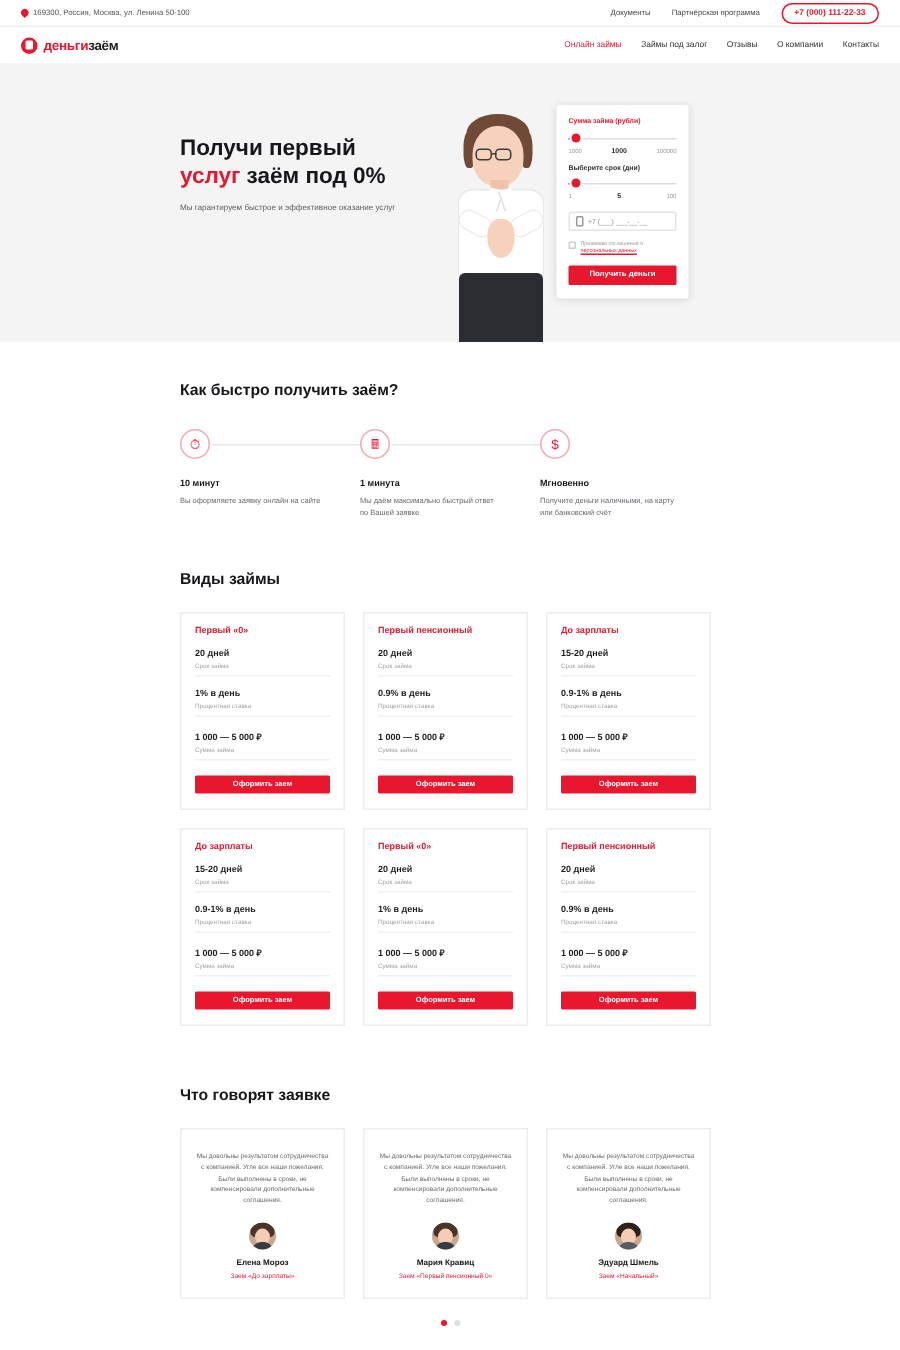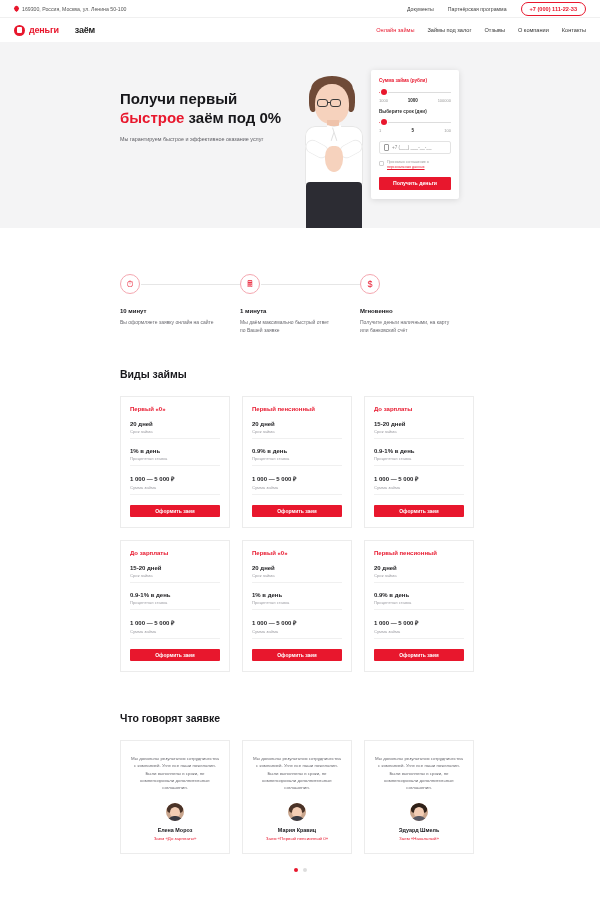--- a/index.html
+++ b/index.html
@@ -63,21 +63,21 @@
     background: #e8172d;
     position: relative;
   }
   .logo-mark::after{
     content:""; position:absolute; left:3px; top:2.2px;
     width:5px; height:6.5px; border-radius:1px;
     background:#fff;
   }
   .logo-text { font-size: 9px; font-weight: bold; letter-spacing:-0.2px;}
   .logo-text .b { color:#e8172d; }
-  .logo-text .d { color:#1d1d1d;padding-left:16px; }
+  .logo-text .d { color:#1d1d1d; }
   .nav .spacer { flex: 1; }
   .nav-links { display: flex; gap: 13px; font-size: 5.6px; }
   .nav-links .item { color:#333; white-space: nowrap; }
   .nav-links .item.active { color:#e8172d; }
 
   
   .hero {
     position: relative;
     height: 186px;
     background: #f4f4f5;
@@ -230,21 +230,21 @@
       <span class="item">Контакты</span>
     </div>
   </div>
 
   <div class="hero">
     <div class="hero-inner">
 
       <div class="hero-copy">
         <div class="hero-title">
           <span>Получи первый</span><br>
-          <span class="accent">быстрое</span><span> заём под 0%</span>
+          <span class="accent">услуг</span><span> заём под 0%</span>
         </div>
         <div class="hero-sub">Мы гарантируем быстрое и эффективное оказание услуг</div>
       </div>
 
       <div class="woman">
         <div class="w-hair"></div>
         <div class="w-hair2"></div>
         <div class="w-hair3"></div>
         <div class="w-head"></div>
         <div class="w-glass-l"></div>
@@ -296,20 +296,21 @@
             <span>Принимаю соглашение о </span><u>персональных данных</u>
           </span>
         </div>
 
         <button class="btn-red">Получить деньги</button>
       </div>
     </div>
   </div>
 
   <div class="section howfast">
+    <div class="sec-title">Как быстро получить заём?</div>
     <div class="steps">
 
       <div class="step">
         <div class="line"></div>
         <div class="circle">
           <span class="glyph">⏱</span>
         </div>
         <div class="s-title">10 минут</div>
         <div class="s-text">Вы оформляете заявку онлайн на сайте</div>
       </div>

